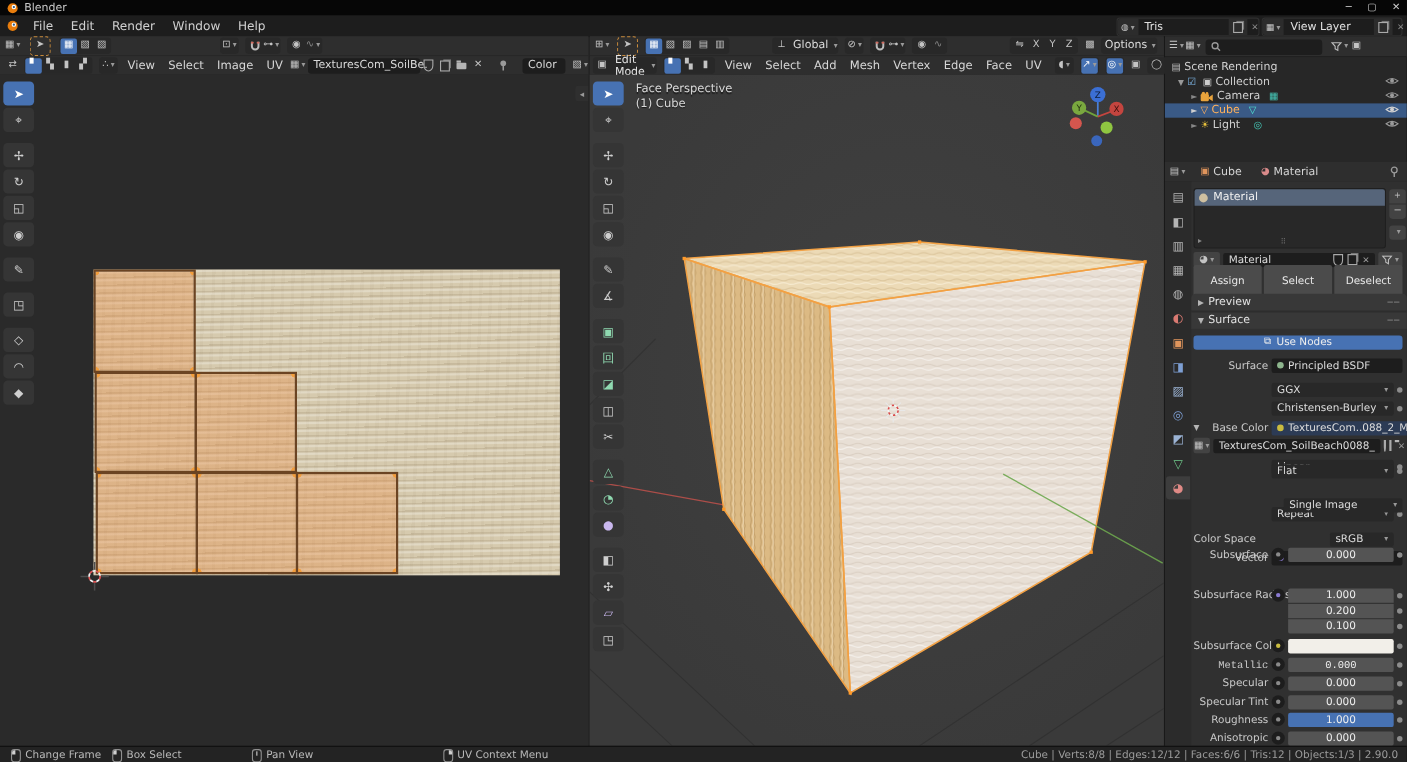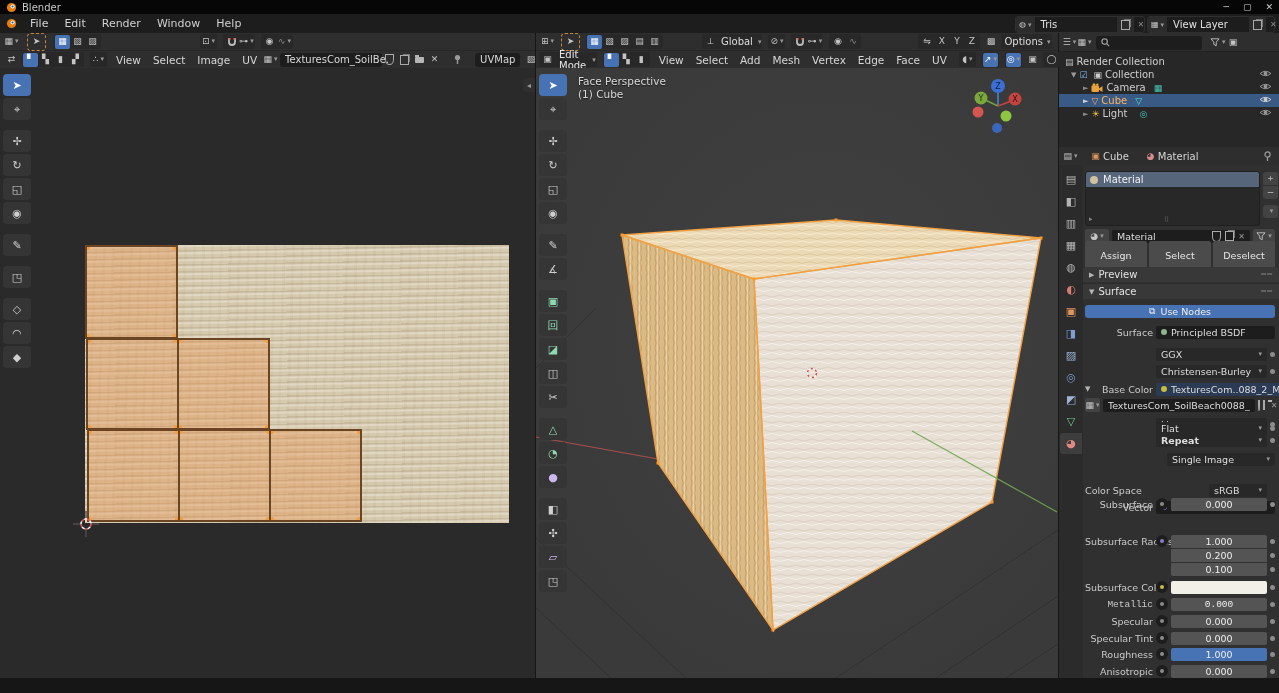--- a/index.html
+++ b/index.html
@@ -236,21 +236,21 @@
         <span class="ib">
             <span class="folder"></span>
           </span>
         <span class="ib">✕</span>
         <span class="ib" style="margin-left:8px;color:#999;">
           <svg width="9" height="11" viewBox="0 0 9 11">
               <circle cx="4.5" cy="3.5" r="2.6" fill="#9a9a9a"></circle>
               <path d="M4.5 6 v4" stroke="#9a9a9a" stroke-width="1.4"></path>
             </svg>
         </span>
-        <span class="fld" style="width:72px;margin-left:10px;">UVMap</span>
+        <span class="fld" style="width:72px;margin-left:10px;">Color</span>
         <span class="ib" style="margin-left:6px;">▧<span class="caret">▾</span></span>
       </div>
     </div>
 
     <div id="uv-canvas" class="canvas">
 
       <div class="toolcol">
         <span class="tool on">➤</span>
         <span class="tool">⌖</span>
         <span class="tgap"></span>
@@ -496,21 +496,21 @@
           <svg width="10" height="9" viewBox="0 0 12 11">
             <path d="M1 1 H11 L7.5 5 V9.5 L4.5 7.8 V5 Z" fill="none" stroke="#bbb" stroke-width="1.2"></path>
           </svg>
             <span class="caret">▾</span>
         </span>
         <span class="ib">▣</span>
       </div>
     </div>
     <div class="orow" style="top:22px;">
       <span class="oicon" style="margin-left:6px;color:#bbb;">▤</span>
-      <span class="olabel">Render Collection</span>
+      <span class="olabel">Scene Rendering</span>
     </div>
     <div class="orow" style="top:35px;">
       <span style="margin-left:12px;font-size:7px;color:#999;">▼</span>
       <span class="oicon" style="color:#7fb8e8;">☑</span>
       <span class="oicon" style="color:#ccc;">▣</span>
       <span class="olabel">Collection</span>
       <span class="eye">
         <svg width="13" height="9" viewBox="0 0 14 10">
             <path d="M1 5 Q7 0.2 13 5 Q7 9.8 1 5Z" fill="none" stroke="#9a9a9a" stroke-width="1.1"></path>
             <circle cx="7" cy="5" r="2" fill="#9a9a9a"></circle>
@@ -703,21 +703,21 @@
         <span class="adot"></span>
       </div>
       <div class="prow" style="top:256px;">
         <span class="plabel"></span>
         <span class="pdrop">
             <span>Flat</span>
             <span class="caret">▾</span>
           </span>
         <span class="adot"></span>
       </div>
-      <div class="prow" style="top:268px;font-weight:bold;">
+      <div class="prow" style="top:295px;">
         <span class="plabel"></span>
         <span class="pdrop">
             <span>Repeat</span>
             <span class="caret">▾</span>
           </span>
         <span class="adot"></span>
       </div>
       <div class="prow" style="top:287px;left:84px;">
         <span class="pdrop">
             <span>Single Image</span>
@@ -801,14 +801,25 @@
       </div>
       <div class="prow" style="top:499px;">
         <span class="plabel">Anisotropic</span>
         <span class="decdot"></span>
         <span class="slider">0.000</span>
         <span class="adot"></span>
       </div>
     </div>
   </div>
 
+  <div id="statusbar">
+    <span class="mouse l"></span>
+    <span>Change Frame</span>
+    <span class="mouse l"></span>
+    <span>Box Select</span>
+    <span class="mouse m" style="margin-left:64px;"></span>
+    <span>Pan View</span>
+    <span class="mouse r" style="margin-left:118px;"></span>
+    <span>UV Context Menu</span>
+    <span id="stats">Cube | Verts:8/8 | Edges:12/12 | Faces:6/6 | Tris:12 | Objects:1/3 | 2.90.0</span>
+  </div>
 
 </div>
 
 </body></html>

